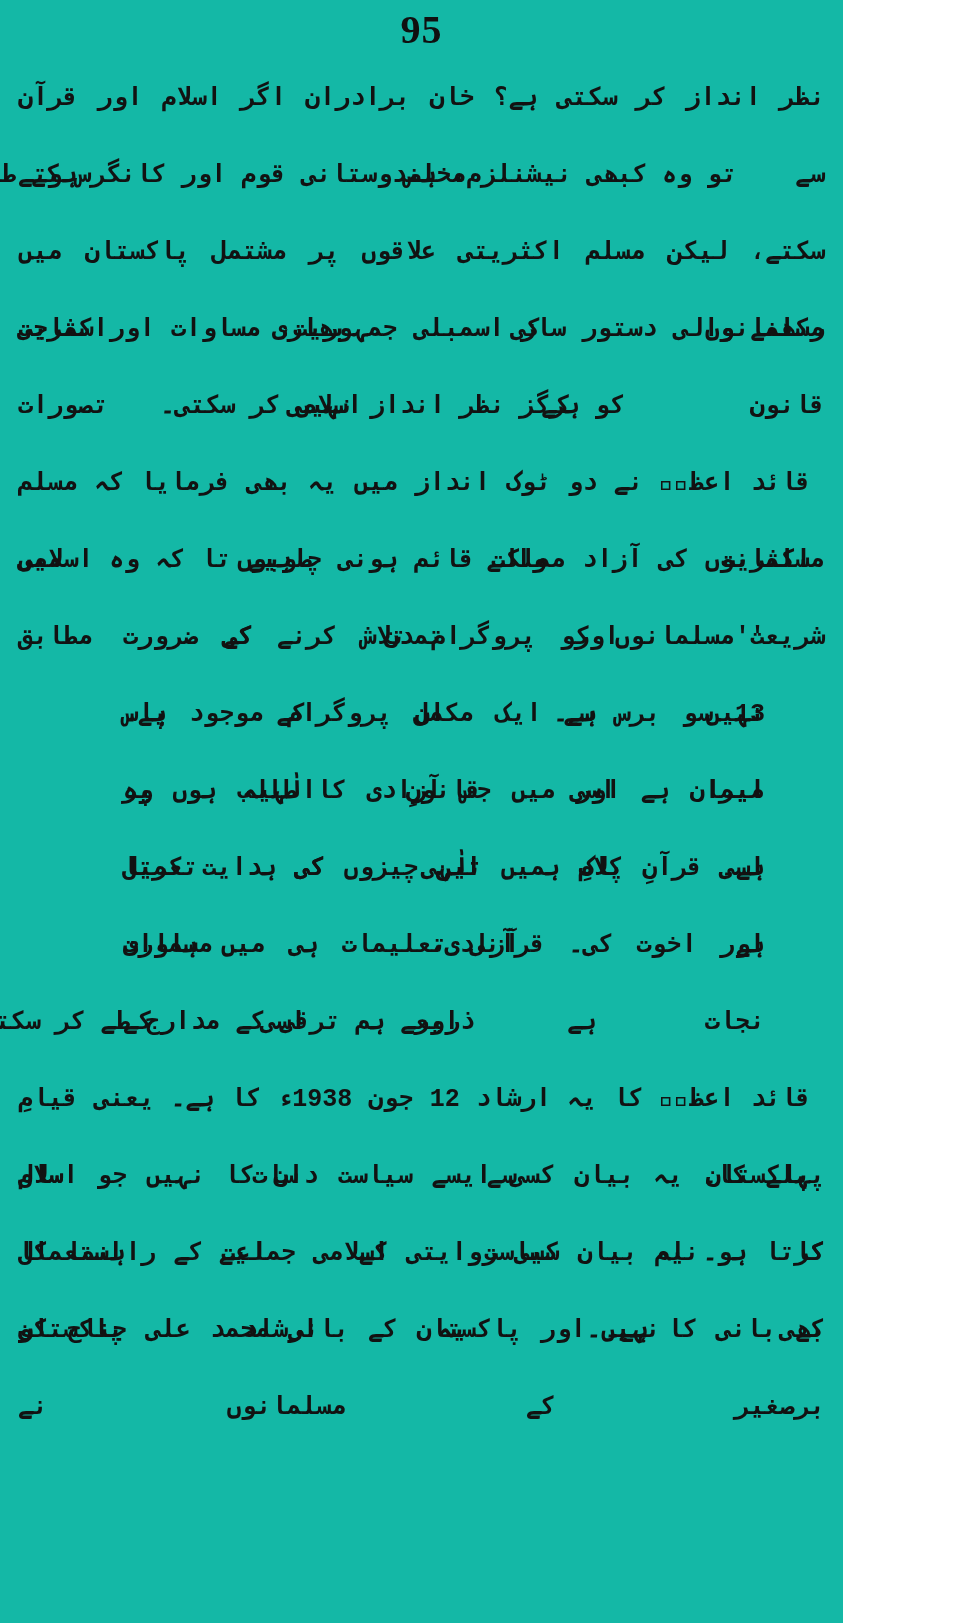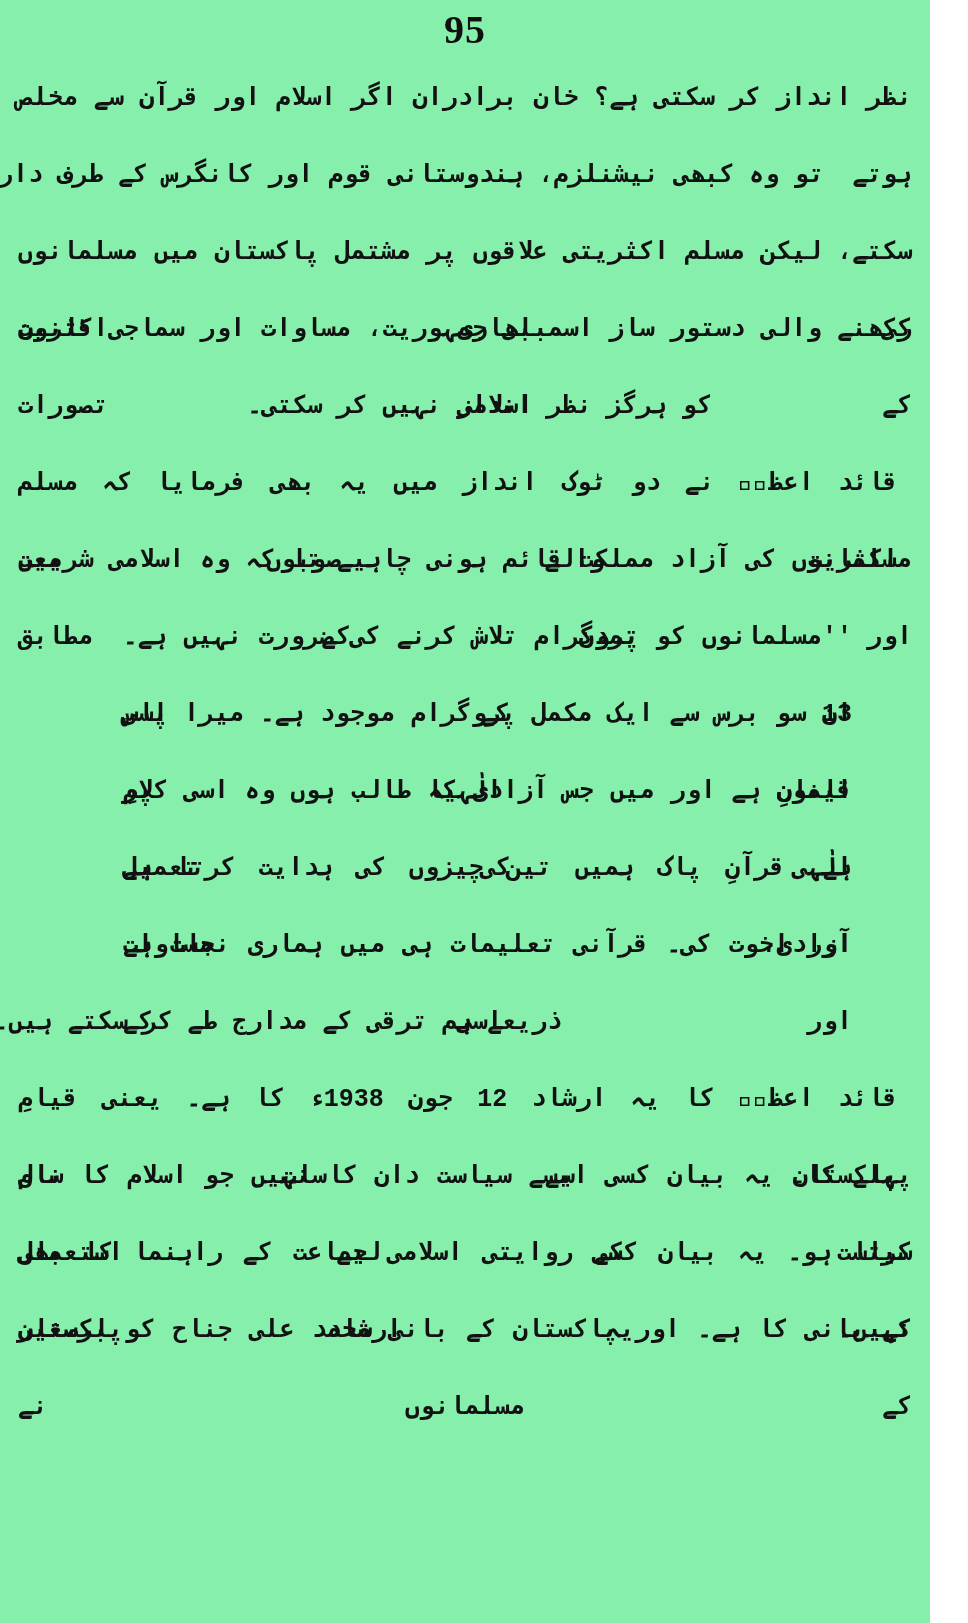--- a/index.html
+++ b/index.html
@@ -2,23 +2,23 @@
 <html><head>
 <meta charset="utf-8">
 <style>
   html, body {
     margin: 0;
     padding: 0;
     background: #ffffff;
   }
   .page {
     position: relative;
-    width: 930px;
+    width: 843px;
     height: 1623px;
-    background: #86efac;
+    background: #14b8a6;
     overflow: hidden;
     color: #141414;
   }
   .page-number {
     margin: 6px 0 0 0;
     text-align: center;
     font-family: "Liberation Serif", serif;
     font-weight: 700;
     font-size: 40px;
     line-height: 48px;

